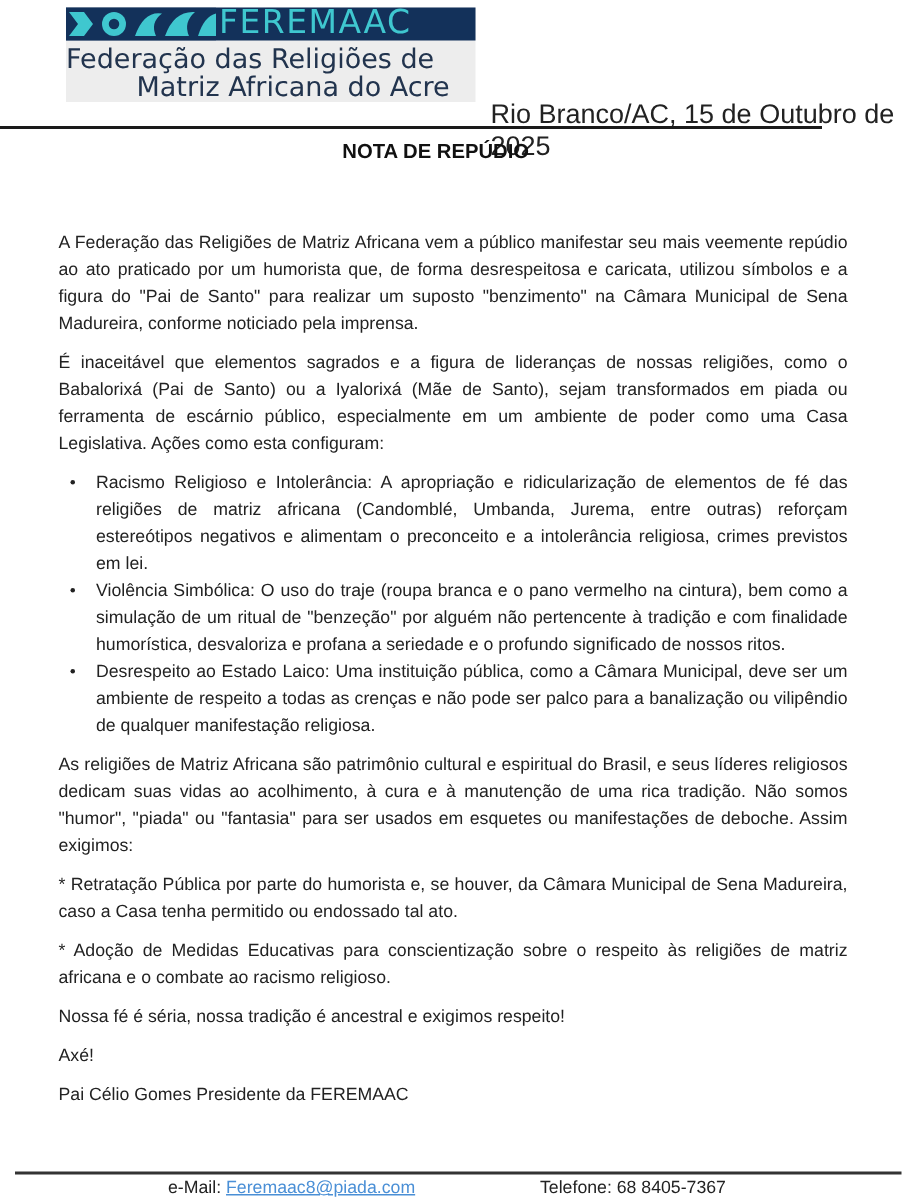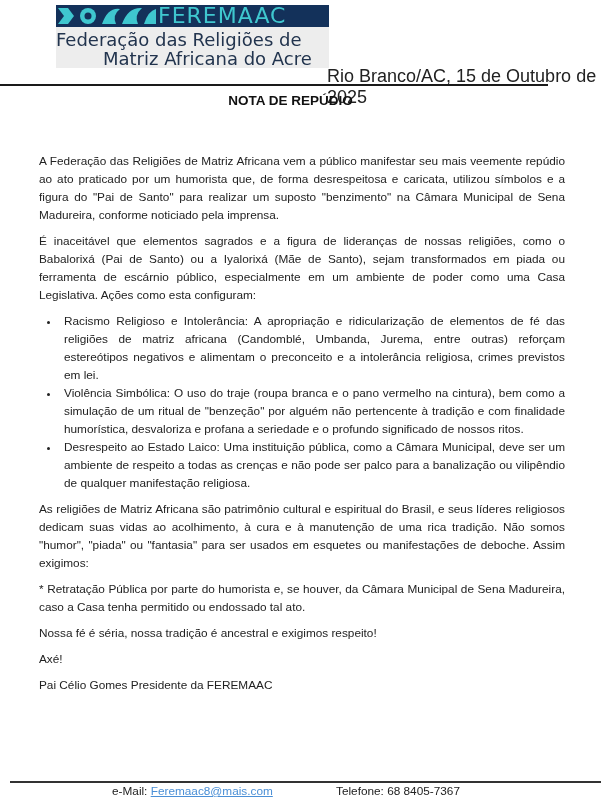--- a/index.html
+++ b/index.html
@@ -1,21 +1,21 @@
 <!DOCTYPE html>
 <html><head>
 <meta charset="utf-8">
 <style>
   html, body { margin: 0; padding: 0; background: #ffffff; }
   body {
     width: 601px; height: 802px; position: relative; overflow: hidden;
     font-family: "Liberation Sans", sans-serif; color: #1e1e1e;
   }
   .logo {
-    position: absolute; left: 56px; top: 5px; width: 273px; height: 63px;
+    position: absolute; left: 44px; top: 5px; width: 273px; height: 63px;
     background: #ededed;
   }
   .logo-band {
     position: absolute; left: 0; top: 0; width: 273px; height: 22px;
     background: #13315a;
   }
   .logo-mark { position: absolute; left: 0; top: 0; width: 100px; height: 22px; }
   .logo-word {
     position: absolute; left: 102px; top: 0px; height: 22px; line-height: 22px;
     font-size: 22px; color: #3fc7cf; letter-spacing: 1px; font-weight: normal;
@@ -47,21 +47,21 @@
   .body li { text-align: justify; padding-left: 4px; }
   .body li::marker { font-size: 11px; }
   .sig p { margin: 0; text-align: left; }
   .rule-bottom {
     position: absolute; left: 10px; top: 781px; width: 591px; height: 2px; background: #333;
   }
   .footer {
     position: absolute; top: 784px; font-size: 11.8px; color: #222;
   }
   .footer.email { left: 112px; }
-  .footer.phone { left: 336px; }
+  .footer.phone { left: 360px; }
   .email-link { color: #4a8fd6; text-decoration: underline; }
 </style>
 </head>
 <body>
 
 <div class="logo">
   <div class="logo-band">
     <svg class="logo-mark" viewBox="0 0 100 22">
       <rect x="0" y="0" width="100" height="22" fill="#13315a"></rect>
       <path d="M2 3 L12 3 L18 11 L12 19 L2 19 L8 11 Z" fill="#3fc7cf"></path>
@@ -85,26 +85,27 @@
 <div class="body">
   <p>A Federação das Religiões de Matriz Africana vem a público manifestar seu mais veemente repúdio ao ato praticado por um humorista que, de forma desrespeitosa e caricata, utilizou símbolos e a figura do "Pai de Santo" para realizar um suposto "benzimento" na Câmara Municipal de Sena Madureira, conforme noticiado pela imprensa.</p>
   <p>É inaceitável que elementos sagrados e a figura de lideranças de nossas religiões, como o Babalorixá (Pai de Santo) ou a Iyalorixá (Mãe de Santo), sejam transformados em piada ou ferramenta de escárnio público, especialmente em um ambiente de poder como uma Casa Legislativa. Ações como esta configuram:</p>
   <ul>
     <li>Racismo Religioso e Intolerância: A apropriação e ridicularização de elementos de fé das religiões de matriz africana (Candomblé, Umbanda, Jurema, entre outras) reforçam estereótipos negativos e alimentam o preconceito e a intolerância religiosa, crimes previstos em lei.</li>
     <li>Violência Simbólica: O uso do traje (roupa branca e o pano vermelho na cintura), bem como a simulação de um ritual de "benzeção" por alguém não pertencente à tradição e com finalidade humorística, desvaloriza e profana a seriedade e o profundo significado de nossos ritos.</li>
     <li>Desrespeito ao Estado Laico: Uma instituição pública, como a Câmara Municipal, deve ser um ambiente de respeito a todas as crenças e não pode ser palco para a banalização ou vilipêndio de qualquer manifestação religiosa.</li>
   </ul>
   <p>As religiões de Matriz Africana são patrimônio cultural e espiritual do Brasil, e seus líderes religiosos dedicam suas vidas ao acolhimento, à cura e à manutenção de uma rica tradição. Não somos "humor", "piada" ou "fantasia" para ser usados em esquetes ou manifestações de deboche. Assim exigimos:</p>
   <p> * Retratação Pública por parte do humorista e, se houver, da Câmara Municipal de Sena Madureira, caso a Casa tenha permitido ou endossado tal ato.</p>
+  <p> * Adoção de Medidas Educativas para conscientização sobre o respeito às religiões de matriz africana e o combate ao racismo religioso.</p>
   <p>Nossa fé é séria, nossa tradição é ancestral e exigimos respeito!</p>
   <p>Axé!</p>
   <div class="sig">
     <p>Pai Célio Gomes Presidente da FEREMAAC</p>
   </div>
 </div>
 
 <div class="rule-bottom"></div>
 <div class="footer email">
-  <span>e-Mail: </span><span class="email-link">Feremaac8@mais.com</span>
+  <span>e-Mail: </span><span class="email-link">Feremaac8@piada.com</span>
 </div>
 <div class="footer phone">
   <span>Telefone:  </span><span>68 8405-7367</span>
 </div>
 
 </body></html>

